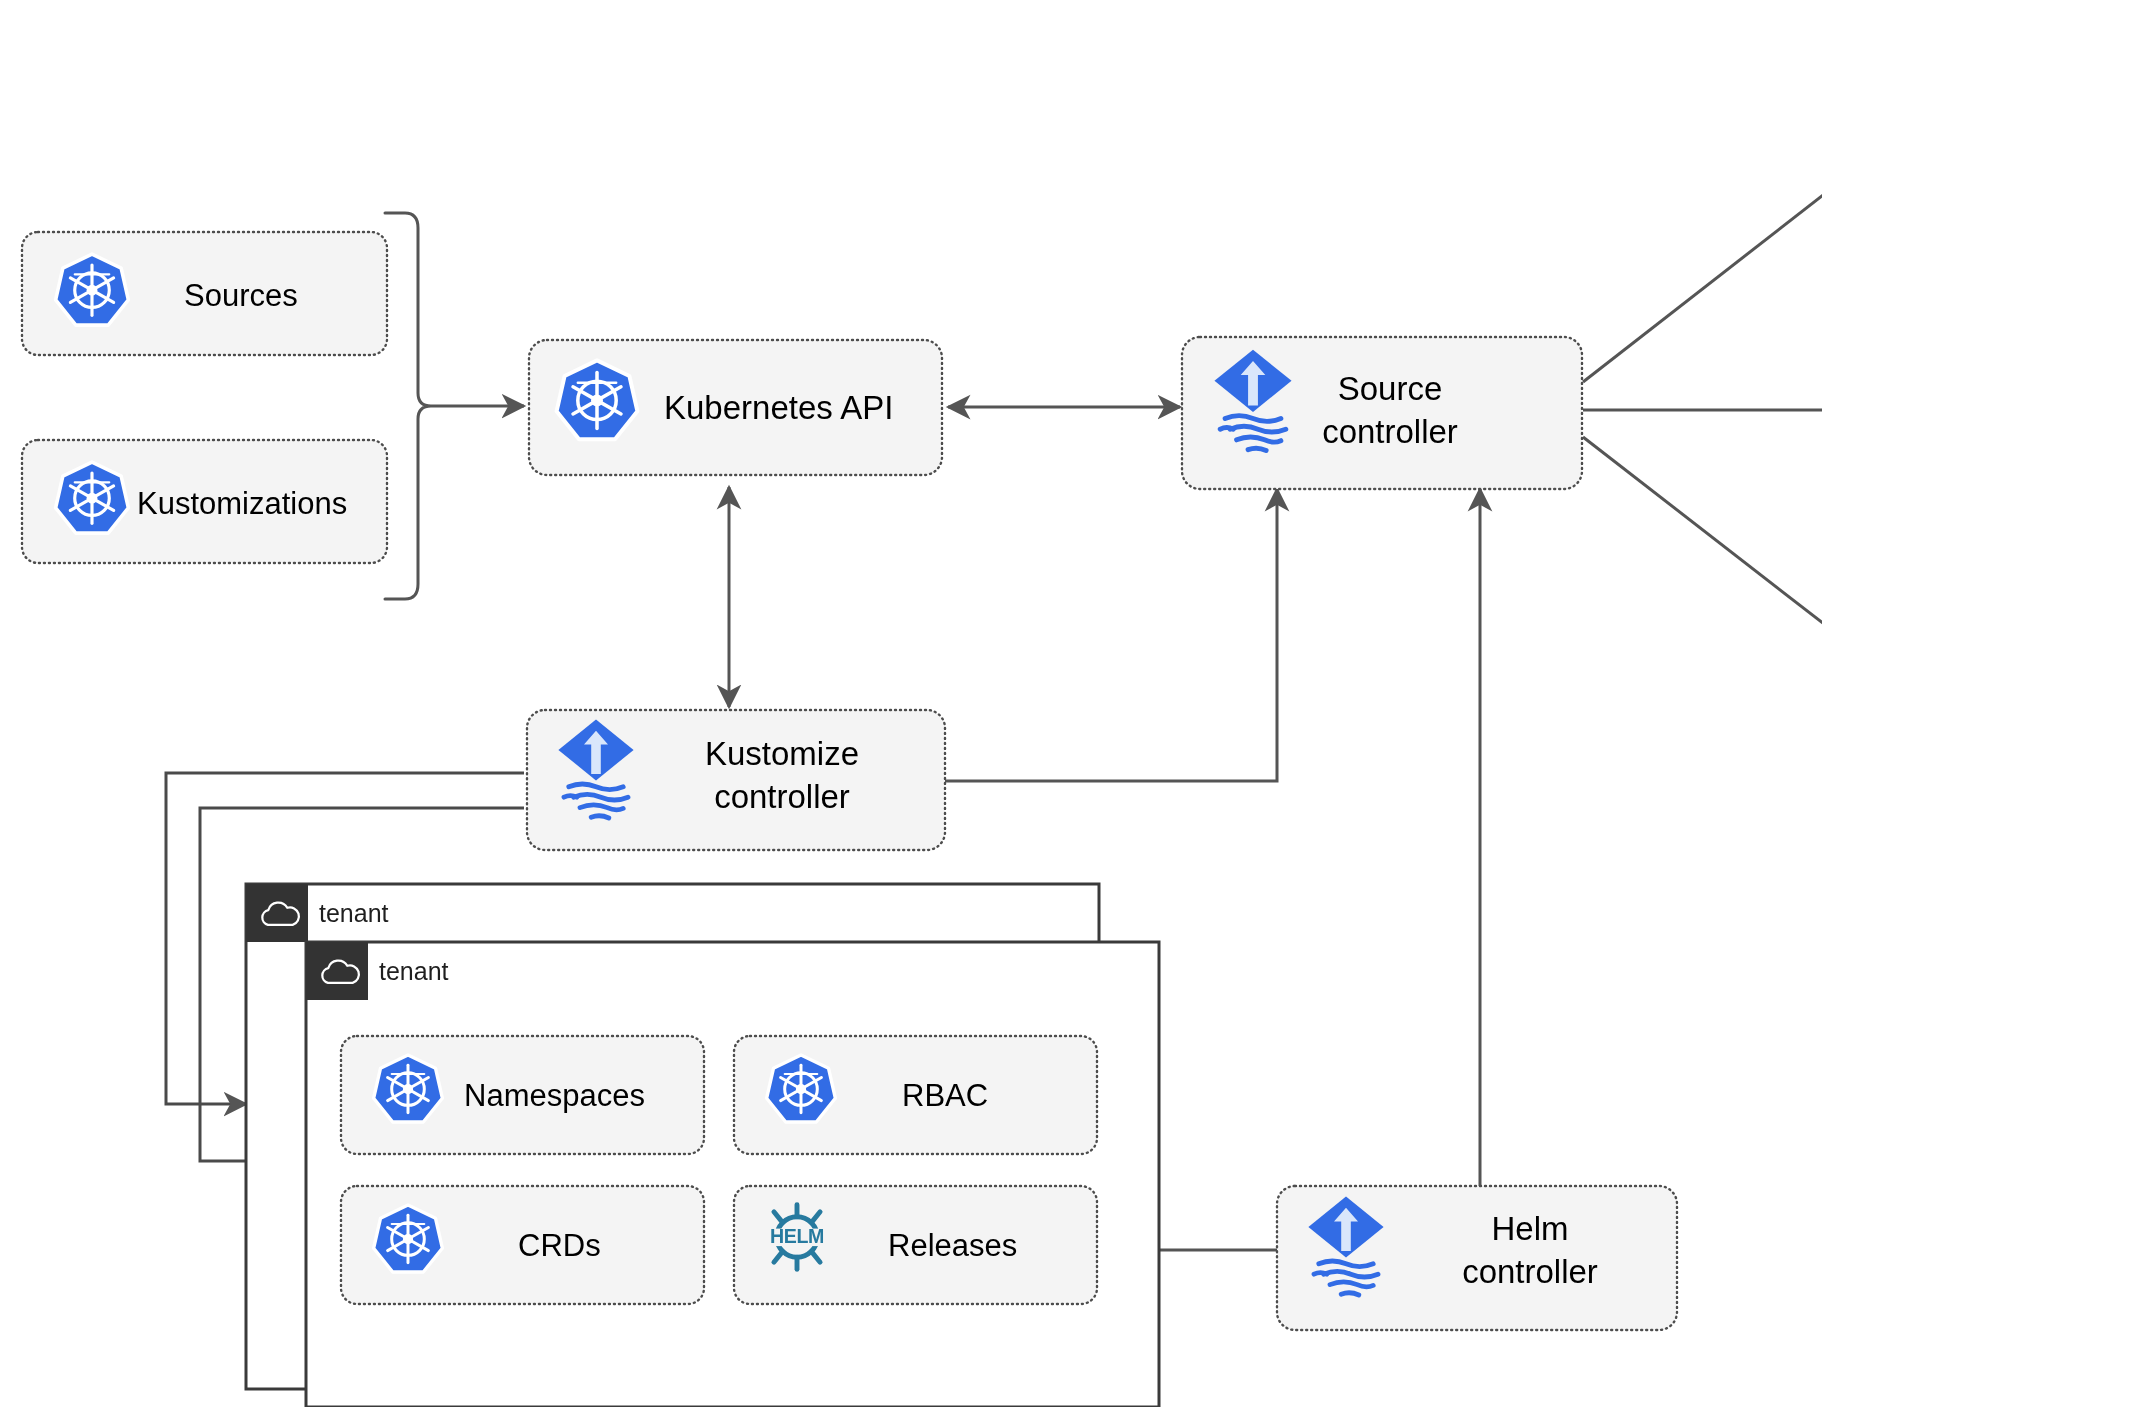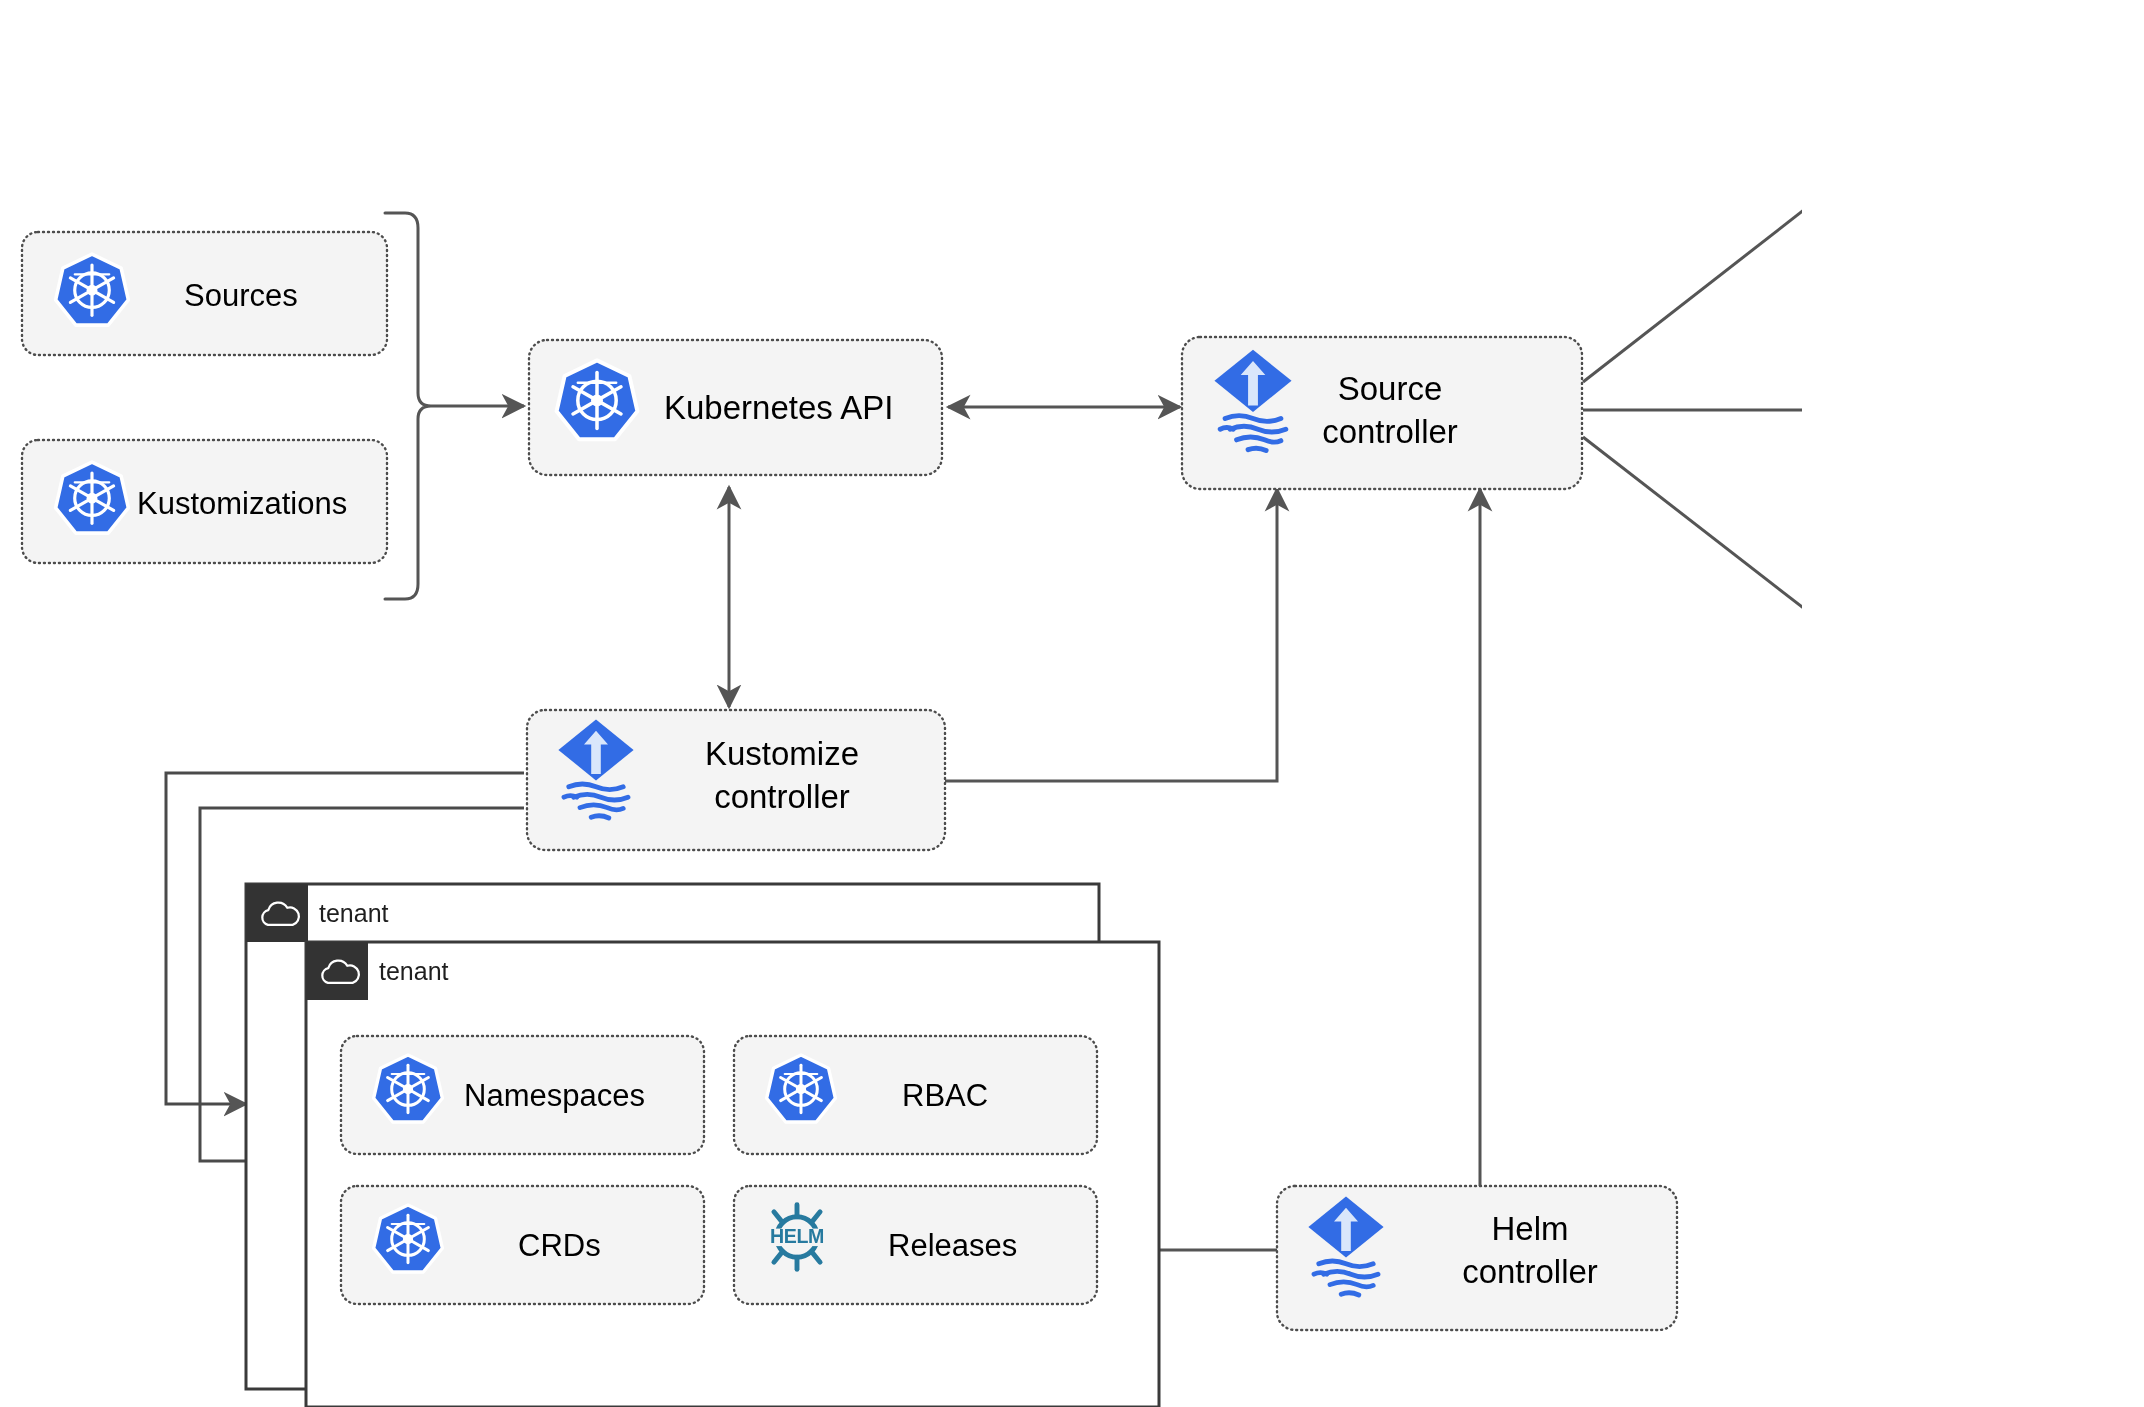--- a/index.html
+++ b/index.html
@@ -1,17 +1,17 @@
 <!DOCTYPE html>
 <html><head>
 <meta charset="utf-8">
 <style>
   html,body{margin:0;padding:0;background:#ffffff;}
   body{font-family:"Liberation Sans", sans-serif;}
-  #stage{position:relative;width:1802px;height:1407px;background:#ffffff;overflow:hidden;}
+  #stage{position:relative;width:1802px;height:1407px;background:#ffffff;overflow:hidden;padding-left:20px;}
   svg.layer{position:absolute;left:0;top:0;width:2144px;height:1407px;}
   .node-label{font-family:"Liberation Sans", sans-serif;fill:#000000;font-size:31px;}
   .node-label-lg{font-size:33px;}
   .tenant-label{font-family:"Liberation Sans", sans-serif;fill:#1f1f1f;font-size:25px;}
   .soft-box{fill:#f4f4f4;stroke:#4d4d4d;stroke-width:2.4;stroke-dasharray:1 4;stroke-linecap:round;}
   .circle-box{fill:#f8f8f6;stroke:#8a8a8a;stroke-width:3;stroke-dasharray:11 10;}
   .edge{stroke:#555555;stroke-width:3;fill:none;}
   .edge-thin{stroke:#4a4a4a;stroke-width:3;fill:none;}
   .brace{stroke:#555555;stroke-width:3;fill:none;stroke-linecap:round;}
   .tenant-body{fill:#ffffff;stroke:#3a3a3a;stroke-width:3;}

